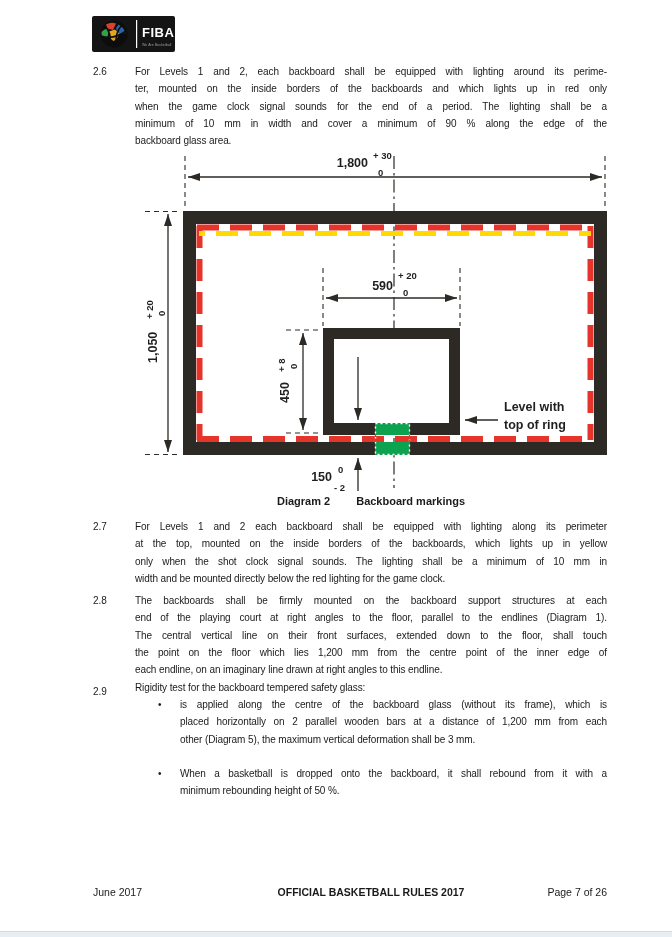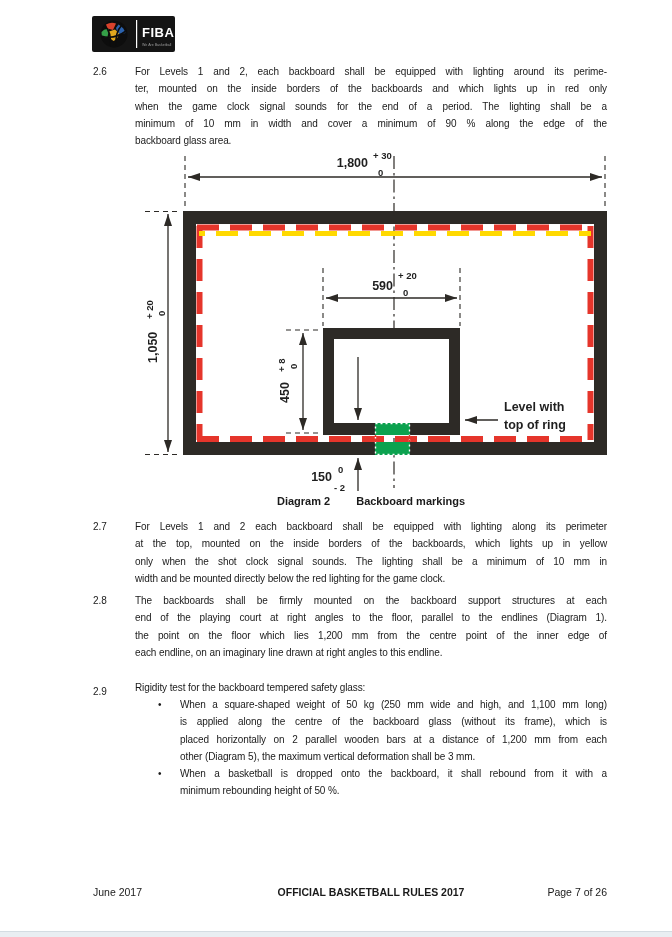--- a/index.html
+++ b/index.html
@@ -149,32 +149,32 @@
   <div class="jline">For Levels 1 and 2 each backboard shall be equipped with lighting along its perimeter</div>
   <div class="jline">at the top, mounted on the inside borders of the backboards, which lights up in yellow</div>
   <div class="jline">only when the shot clock signal sounds. The lighting shall be a minimum of 10 mm in</div>
   <div class="jline end">width and be mounted directly below the red lighting for the game clock.</div>
 </div>
 
 <div class="abs num" style="left:93px; top:592px;">2.8</div>
 <div class="abs txt" style="left:135px; top:592px; width:472px;">
   <div class="jline">The backboards shall be firmly mounted on the backboard support structures at each</div>
   <div class="jline">end of the playing court at right angles to the floor, parallel to the endlines (Diagram 1).</div>
+  <div class="jline">The central vertical line on their front surfaces, extended down to the floor, shall touch</div>
   <div class="jline">the point on the floor which lies 1,200 mm from the centre point of the inner edge of</div>
   <div class="jline end">each endline, on an imaginary line drawn at right angles to this endline.</div>
 </div>
 
 <div class="abs num" style="left:93px; top:683px;">2.9</div>
 <div class="abs txt" style="left:135px; top:679px; width:472px;">
   <div class="jline end">Rigidity test for the backboard tempered safety glass:</div>
 </div>
 
 <div class="abs bullet-dot" style="left:158px; top:696px;">•</div>
 <div class="abs txt" style="left:180px; top:696px; width:427px;">
-  <div class="jline">When a square-shaped weight of 50 kg (250 mm wide and high, and 1,100 mm long)</div>
   <div class="jline">is applied along the centre of the backboard glass (without its frame), which is</div>
   <div class="jline">placed horizontally on 2 parallel wooden bars at a distance of 1,200 mm from each</div>
   <div class="jline end">other (Diagram 5), the maximum vertical deformation shall be 3 mm.</div>
 </div>
 
 <div class="abs bullet-dot" style="left:158px; top:765px;">•</div>
 <div class="abs txt" style="left:180px; top:765px; width:427px;">
   <div class="jline">When a basketball is dropped onto the backboard, it shall rebound from it with a</div>
   <div class="jline end">minimum rebounding height of 50 %.</div>
 </div>

